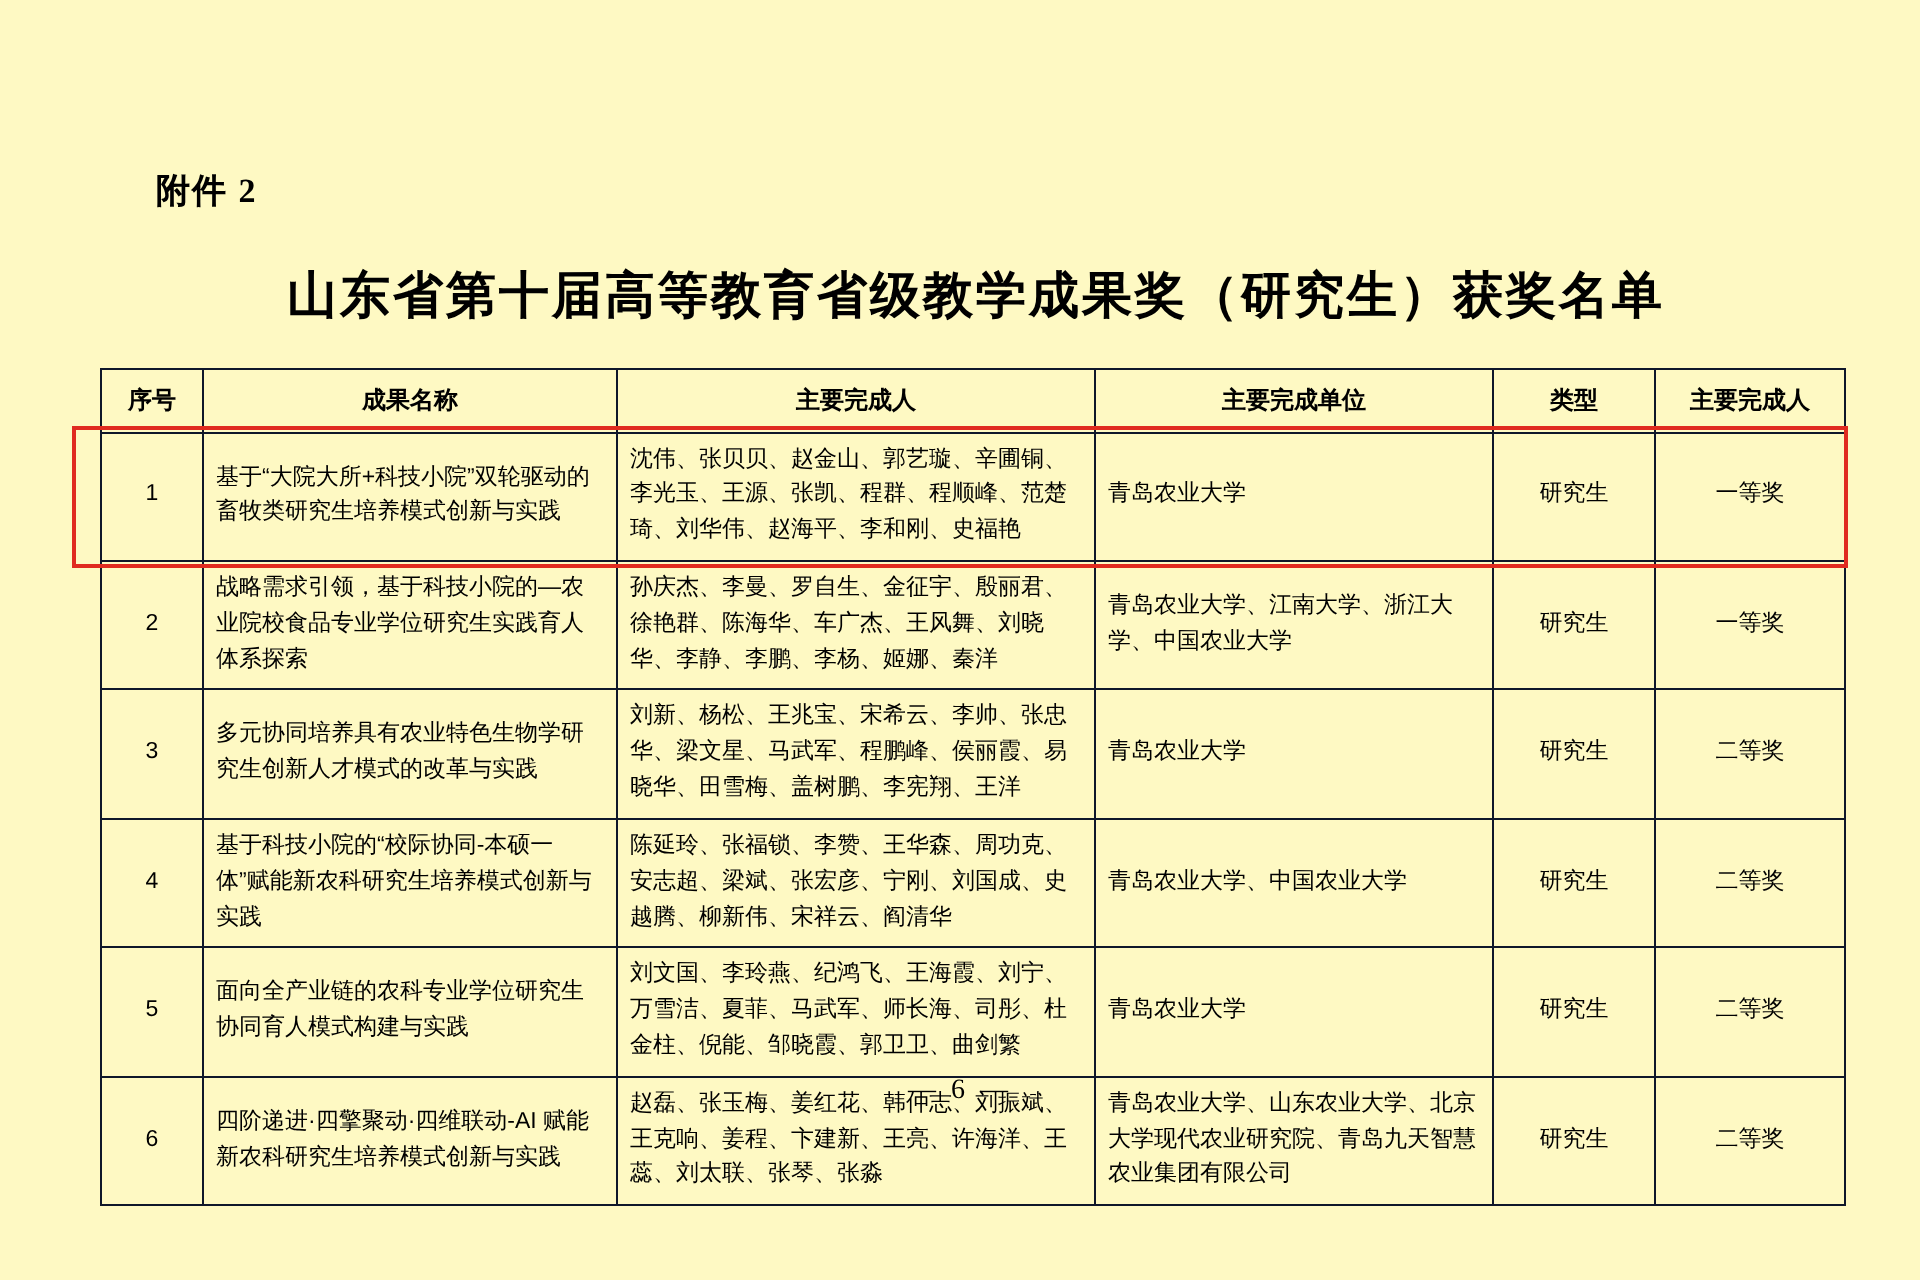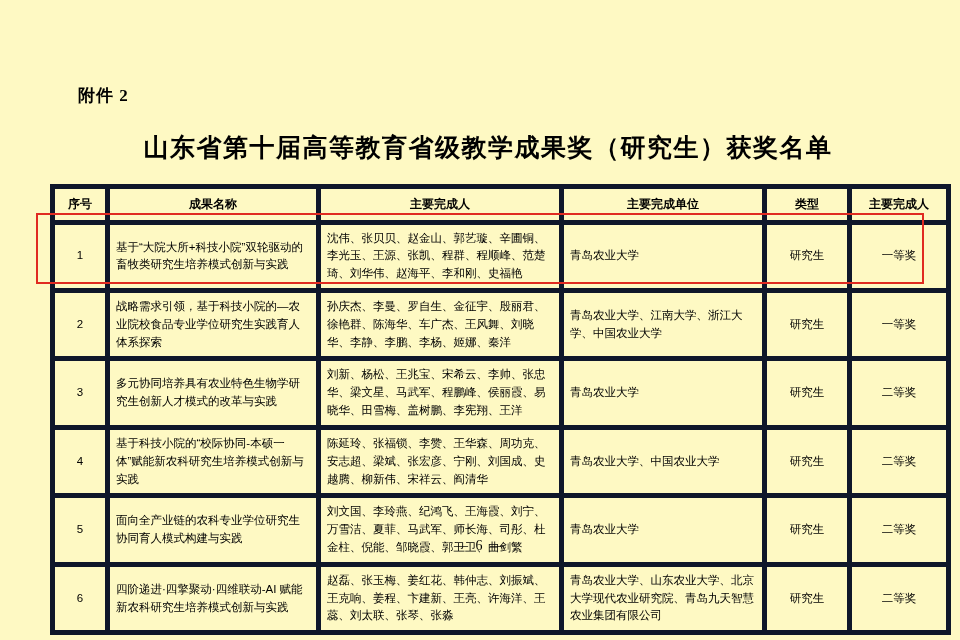--- a/index.html
+++ b/index.html
@@ -50,21 +50,21 @@
   }
   table.award-table {
     border-collapse: collapse;
     width: 862px;
     table-layout: fixed;
     font-size: 11.5px;
     font-family: "Liberation Sans", "DejaVu Sans", sans-serif;
   }
   table.award-table th,
   table.award-table td {
-    border: 5px solid #0f172a;
+    border: 1px solid #0f172a;
     padding: 5px 6px;
     vertical-align: middle;
     line-height: 1.55;
     word-break: break-all;
   }
   table.award-table th {
     text-align: center;
     font-weight: bold;
     font-size: 12px;
     padding: 6px 4px;

